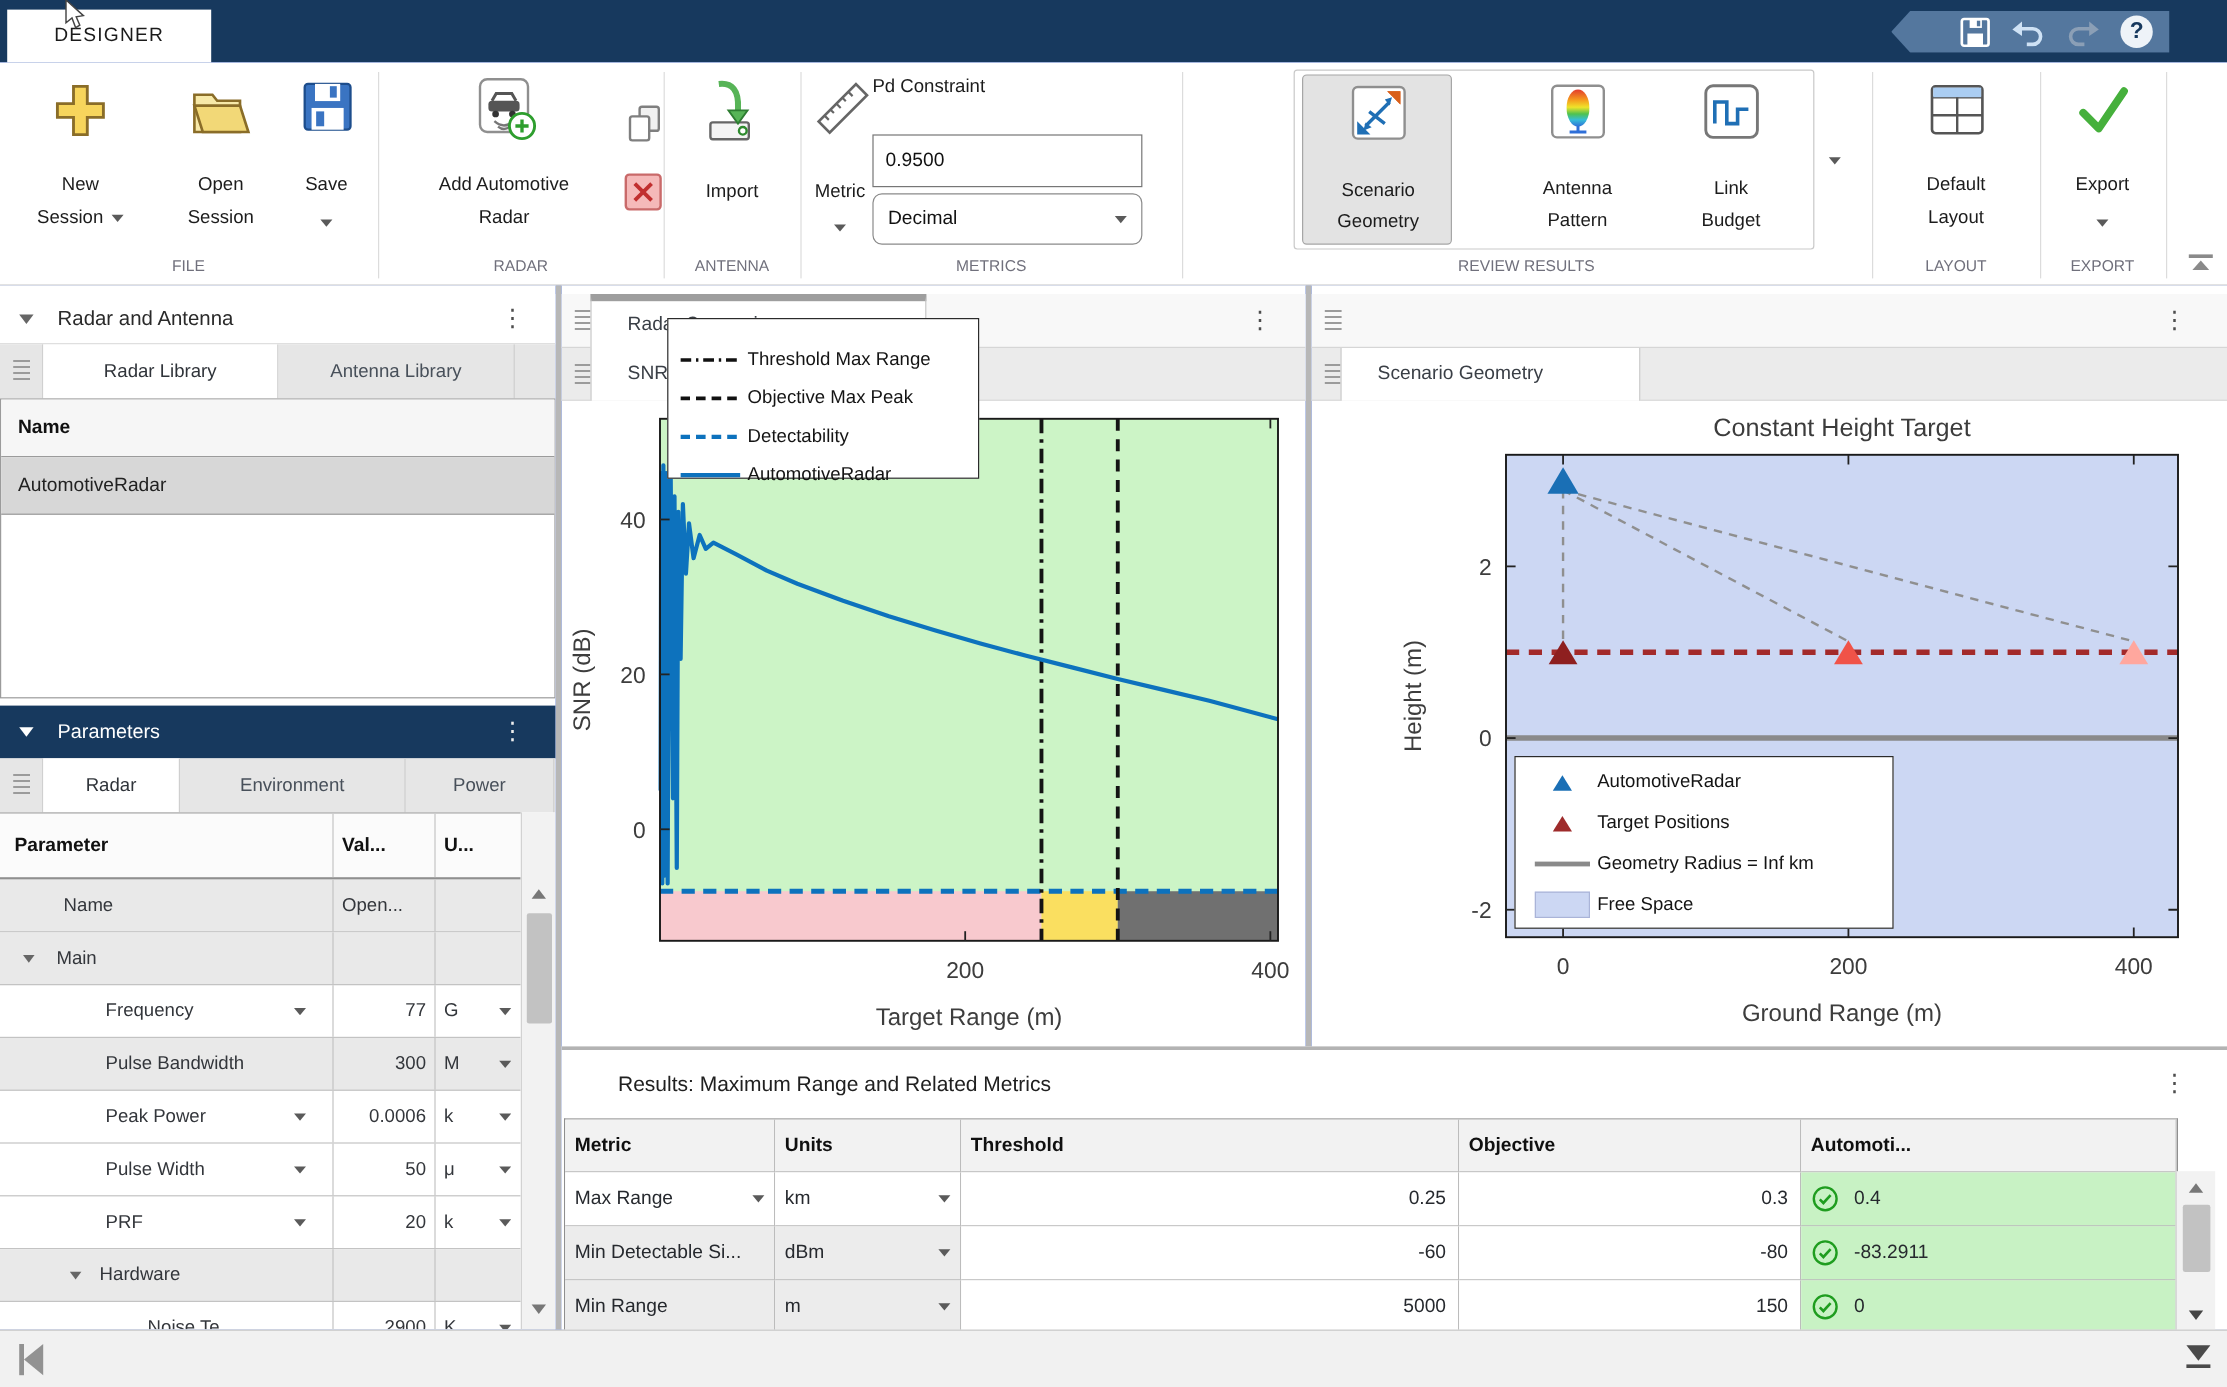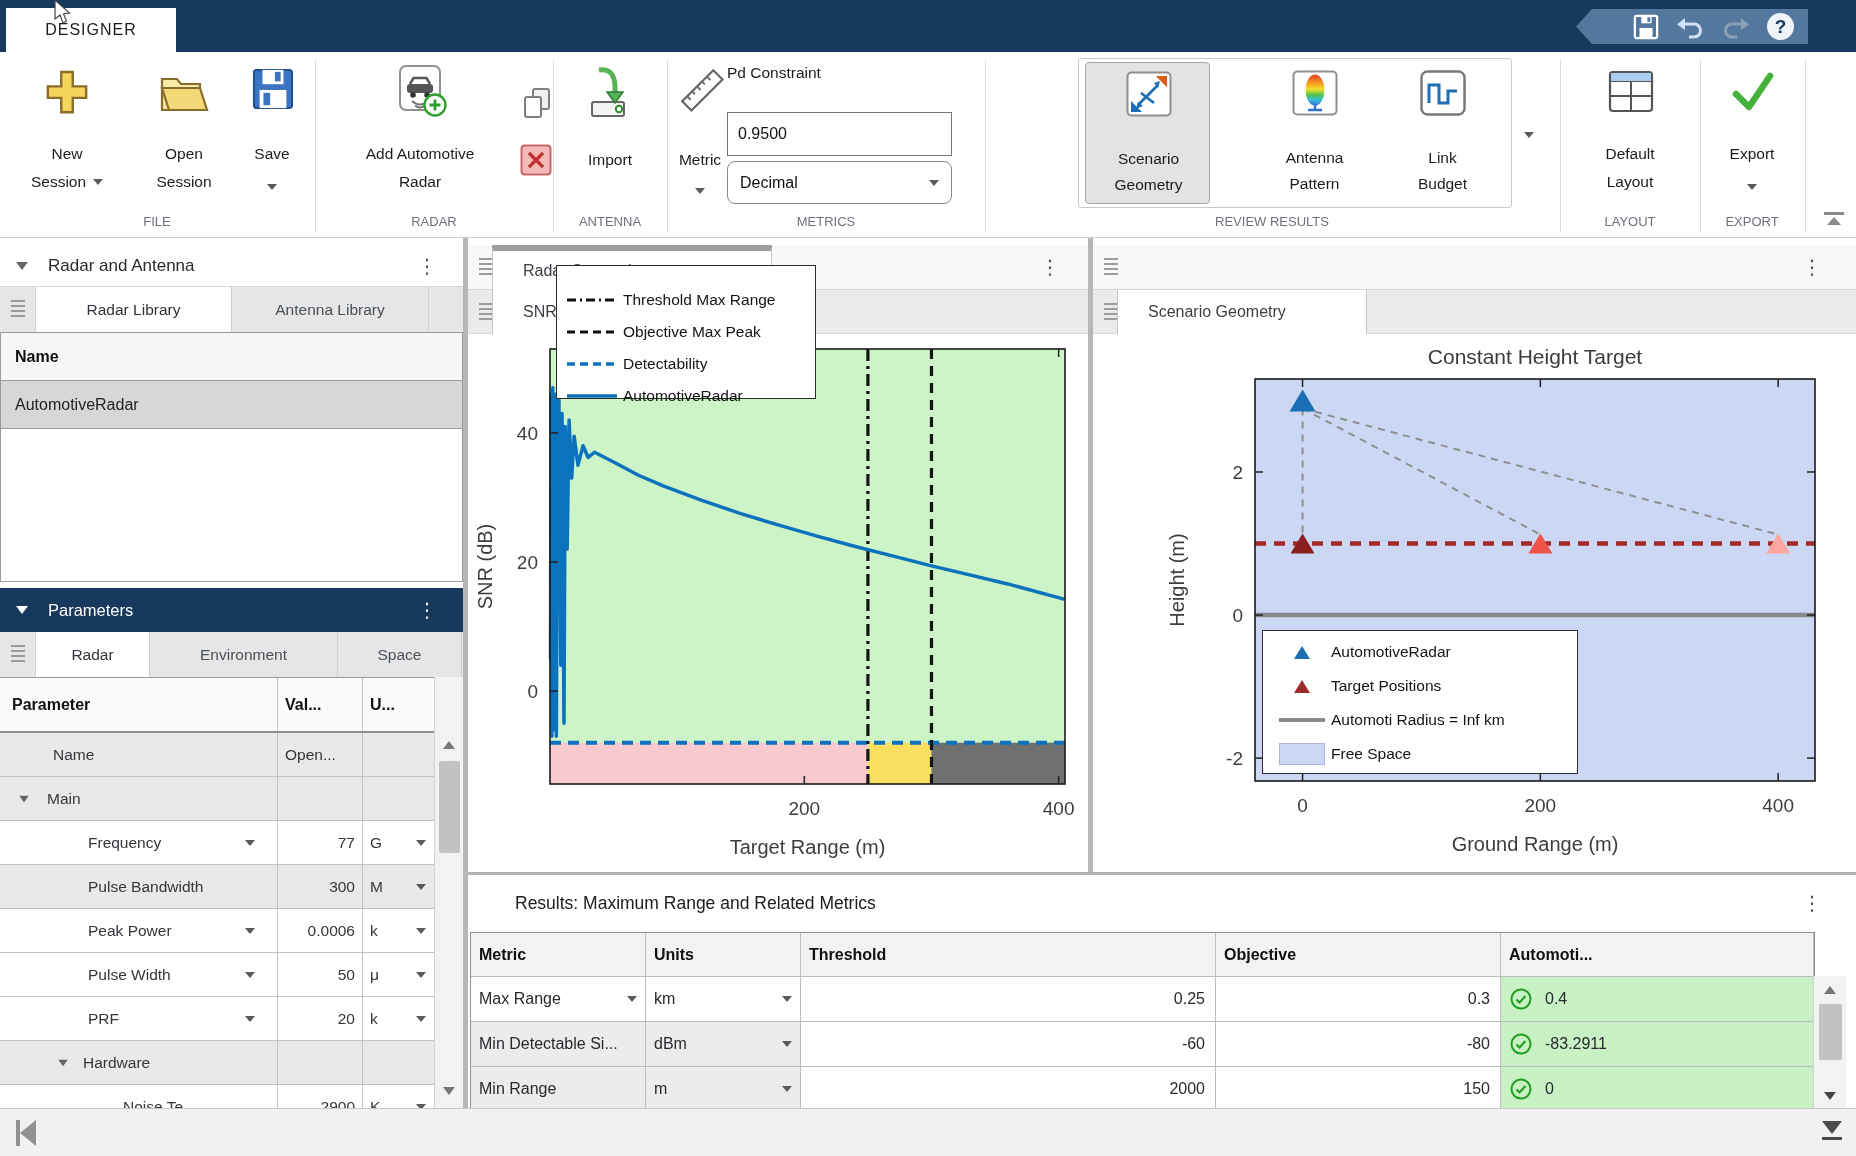--- a/index.html
+++ b/index.html
@@ -288,21 +288,21 @@
       <span class="chev w" style="margin-left:16px"></span>
       <span style="margin-left:20px;font-size:16.5px;font-weight:normal">Parameters</span>
       <span class="dots" style="margin-left:auto;margin-right:26px;color:#eee">⋮</span>
     </div>
     <div class="tabstrip" style="position:absolute;left:0;top:394px;width:463px;height:45px">
       <div class="gripcol">
           <span class="grip"></span>
         </div>
       <div class="tab on" style="width:114px">Radar</div>
       <div class="tab" style="width:188px">Environment</div>
-      <div class="tab" style="width:124px">Space</div>
+      <div class="tab" style="width:124px">Power</div>
     </div>
 
     <div class="ptable" style="position:absolute;left:0;top:439px;width:434px;height:431px">
       <div class="phead">
         <span class="pc pc1" style="padding-left:12px">Parameter</span>
         <span class="pc pc2 l">Val...</span>
         <span class="pc pc3">U...</span>
       </div>
       <div class="prow" style="background:#e9e9e9">
         <span class="pc pc1" style="padding-left:53px">Name</span>
@@ -523,21 +523,21 @@
       <div class="lrow" style="height:34px">
           <span style="width:58px;display:flex;justify-content:center">
             <span class="tri" style="border-bottom:13px solid #9e2b2b"></span>
           </span>
           <span>Target Positions</span>
         </div>
       <div class="lrow" style="height:34px">
           <span style="width:58px;display:flex;justify-content:center">
             <span style="width:46px;height:4px;background:#8a8a8a"></span>
           </span>
-          <span>Automoti Radius = Inf km</span>
+          <span>Geometry Radius = Inf km</span>
         </div>
       <div class="lrow" style="height:34px">
           <span style="width:58px;display:flex;justify-content:center">
             <span style="width:46px;height:22px;background:#ccd7f3;border:1px solid #aab4d8"></span>
           </span>
           <span>Free Space</span>
         </div>
     </div>
   </div>
 
@@ -588,21 +588,21 @@
           <span style="margin-left:12px">-83.2911</span>
         </div>
 
       <div class="rc gray">
           <span>Min Range</span>
         </div>
       <div class="rc gray" style="justify-content:space-between">
           <span>m</span>
           <span class="caret"></span>
         </div>
-      <div class="rc num">2000</div>
+      <div class="rc num">5000</div>
       <div class="rc num">150</div>
       <div class="rc green">
           <svg width="24" height="24" viewBox="0 0 24 24">
             <circle cx="12" cy="12" r="9.5" fill="none" stroke="#1f9d1f" stroke-width="2"></circle>
             <path d="M7.5 12.5 l3 3 L16.5 9" fill="none" stroke="#1f9d1f" stroke-width="2.2"></path>
           </svg>
           <span style="margin-left:12px">0</span>
         </div>
     </div>
 

